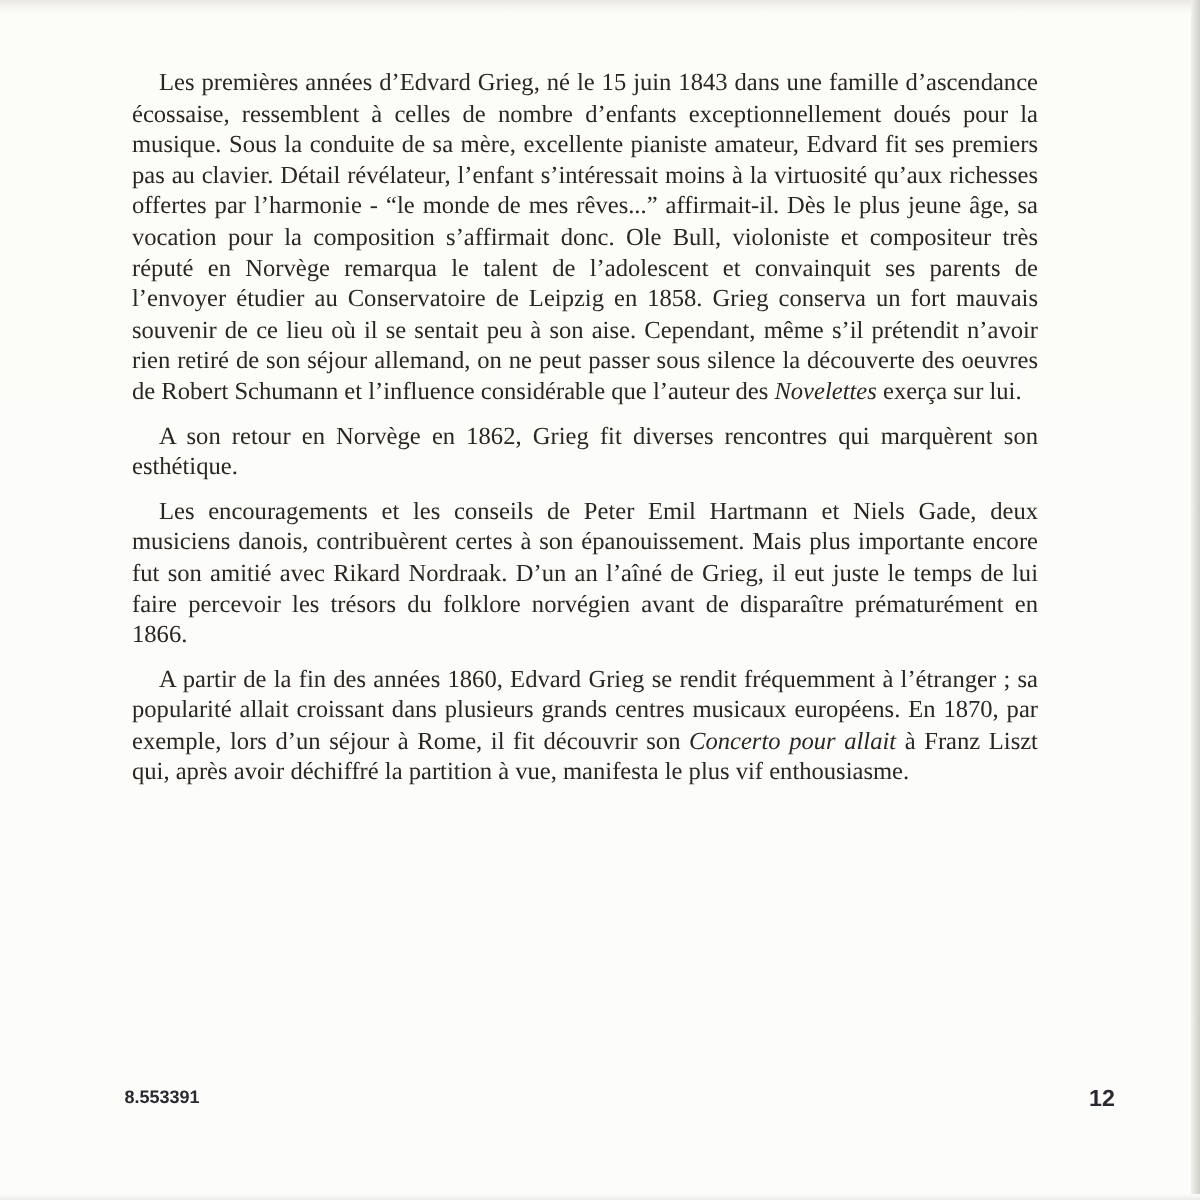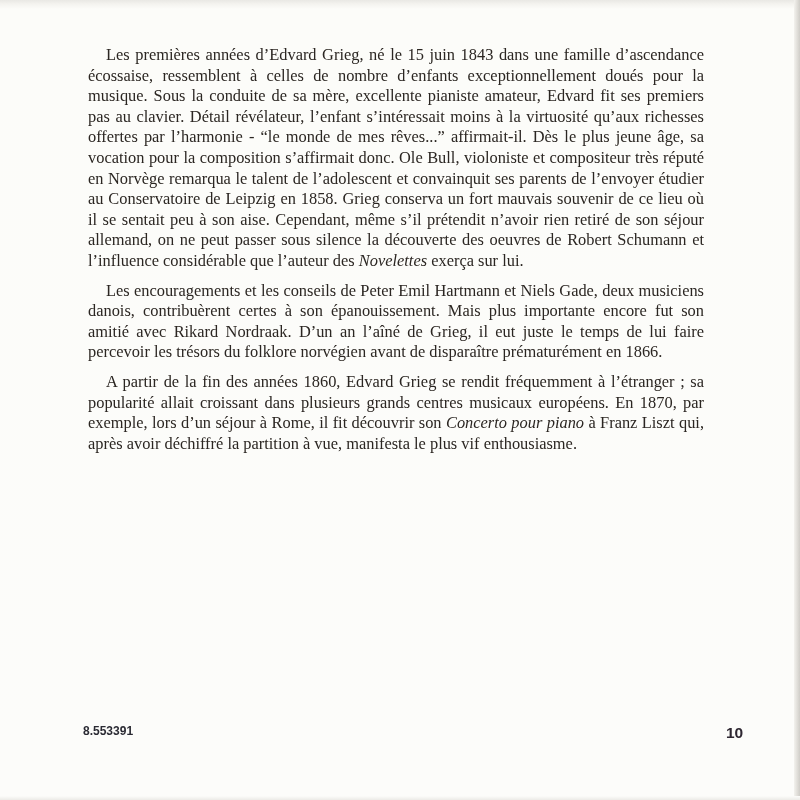--- a/index.html
+++ b/index.html
@@ -48,21 +48,21 @@
       letter-spacing: 0.1px;
     }
     .subtitle {
       margin: 0 0 9px 0;
       font-size: 17.5px;
       font-weight: bold;
       line-height: 24px;
       color: #2f3634;
     }
     .para {
-      margin: 0 4px 9px 0;
+      margin: 0 16px 9px 0;
       font-size: 16.4px;
       line-height: 20.6px;
       text-align: justify;
       text-indent: 18px;
       hyphens: none;
     }
     .para i { font-style: italic; }
     .footer-left {
       position: absolute;
       left: 83px;
@@ -88,25 +88,28 @@
 <div class="page">
   <div class="page-edge-right"></div>
   <div class="page-edge-bottom"></div>
 
   <div class="content">
 
     <p class="para">
       <span>Les premières années d’Edvard Grieg, né le 15 juin 1843 dans une famille d’ascendance écossaise, ressemblent à celles de nombre d’enfants exceptionnellement doués pour la musique. Sous la conduite de sa mère, excellente pianiste amateur, Edvard fit ses premiers pas au clavier. Détail révélateur, l’enfant s’intéressait moins à la virtuosité qu’aux richesses offertes par l’harmonie - “le monde de mes rêves...” affirmait-il. Dès le plus jeune âge, sa vocation pour la composition s’affirmait donc. Ole Bull, violoniste et compositeur très réputé en Norvège remarqua le talent de l’adolescent et convainquit ses parents de l’envoyer étudier au Conservatoire de Leipzig en 1858. Grieg conserva un fort mauvais souvenir de ce lieu où il se sentait peu à son aise. Cependant, même s’il prétendit n’avoir rien retiré de son séjour allemand, on ne peut passer sous silence la découverte des oeuvres de Robert Schumann et l’influence considérable que l’auteur des </span><i>Novelettes</i><span>  exerça sur lui.</span>
     </p>
 
+    <p class="para">
+      <span>A son retour en Norvège en 1862, Grieg fit diverses rencontres qui marquèrent son esthétique.</span>
+    </p>
 
     <p class="para">
       <span>Les encouragements et les conseils de Peter Emil Hartmann et Niels Gade, deux musiciens danois, contribuèrent certes à son épanouissement. Mais plus importante encore fut son amitié avec Rikard Nordraak. D’un an l’aîné de Grieg, il eut juste le temps de lui faire percevoir les trésors du folklore norvégien avant de disparaître prématurément en 1866.</span>
     </p>
 
     <p class="para">
-      <span>A partir de la fin des années 1860, Edvard Grieg se rendit fréquemment à l’étranger ; sa popularité allait croissant dans plusieurs grands centres musicaux européens. En 1870, par exemple, lors d’un séjour à Rome, il fit découvrir son </span><i>Concerto pour piano</i><span> à Franz Liszt qui, après avoir déchiffré la partition à vue, manifesta le plus vif enthousiasme.</span>
+      <span>A partir de la fin des années 1860, Edvard Grieg se rendit fréquemment à l’étranger ; sa popularité allait croissant dans plusieurs grands centres musicaux européens. En 1870, par exemple, lors d’un séjour à Rome, il fit découvrir son </span><i>Concerto pour allait</i><span> à Franz Liszt qui, après avoir déchiffré la partition à vue, manifesta le plus vif enthousiasme.</span>
     </p>
   </div>
 
   <div class="footer-left">8.553391</div>
-  <div class="footer-right">10</div>
+  <div class="footer-right">12</div>
 </div>
 
 </body></html>

